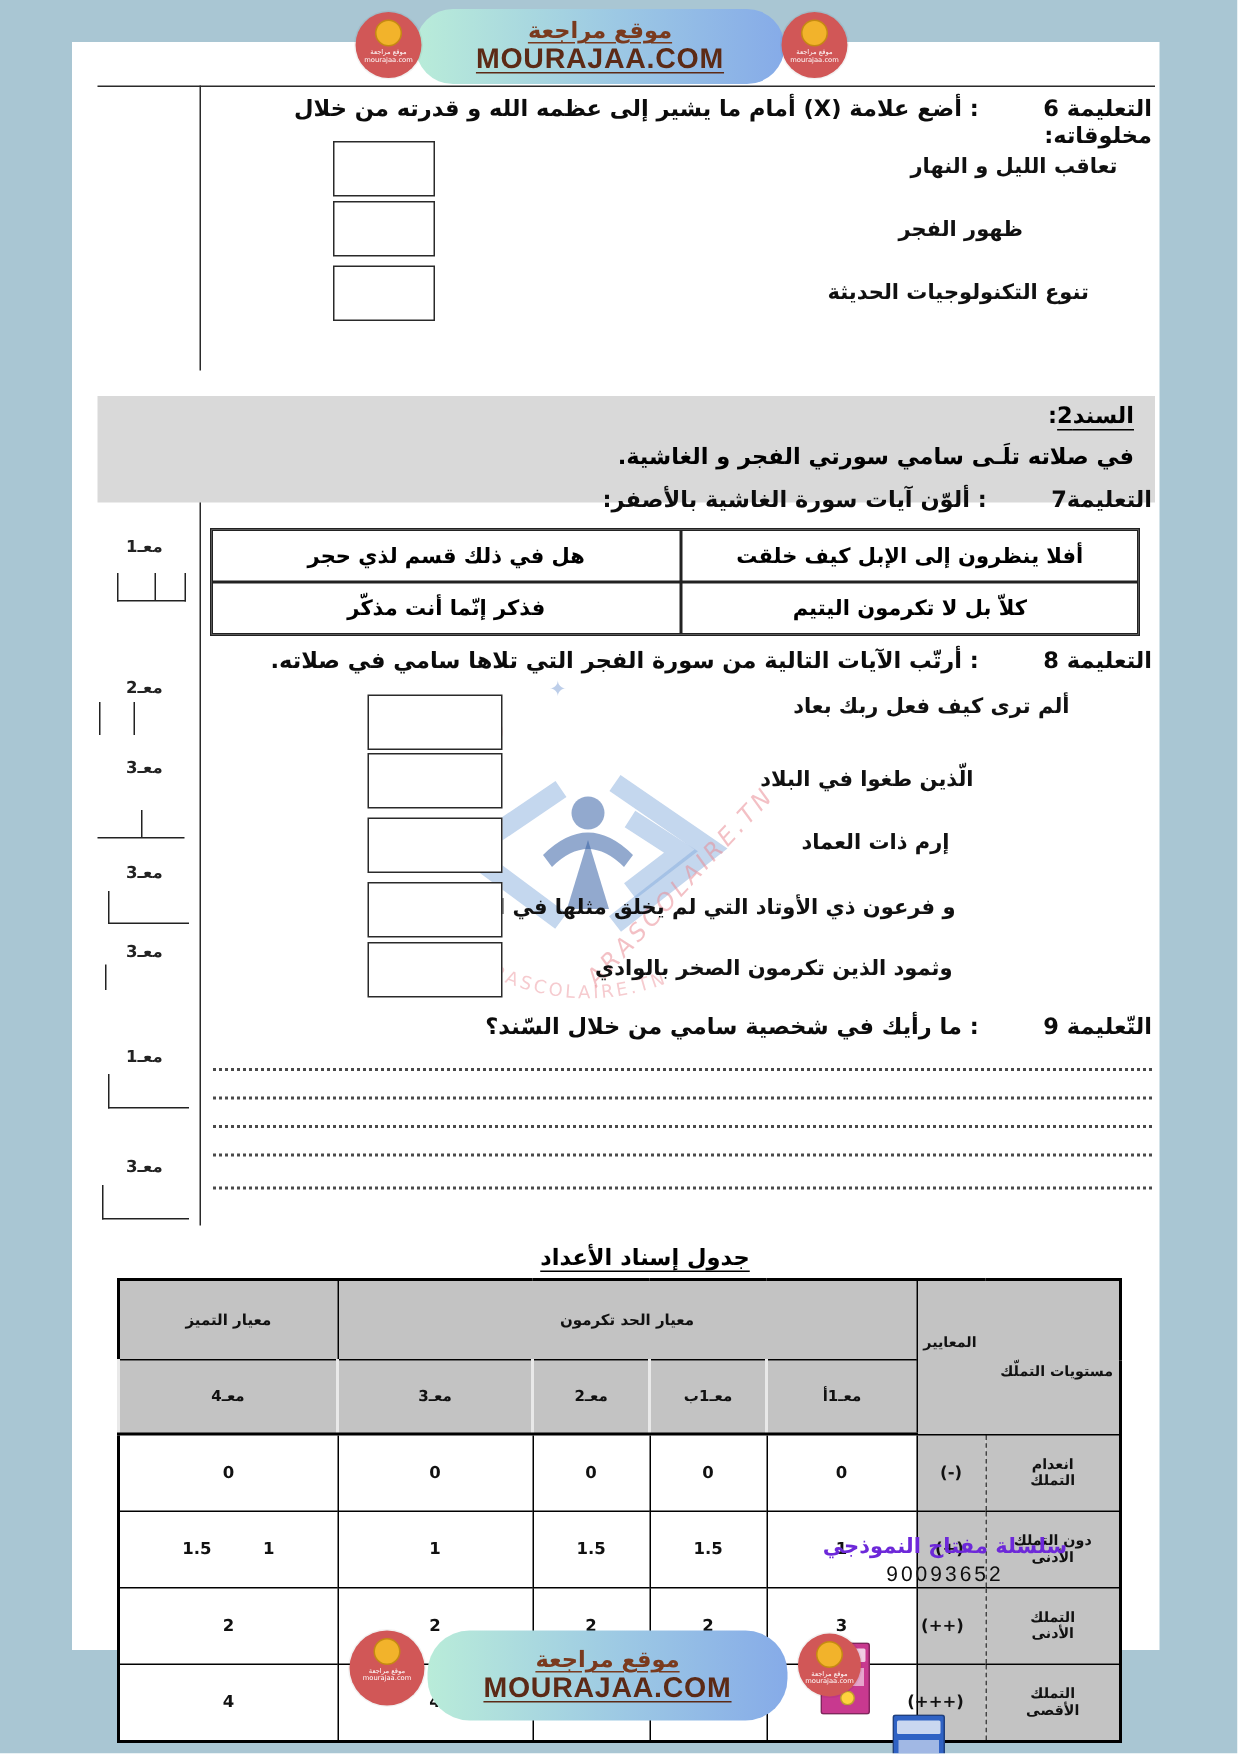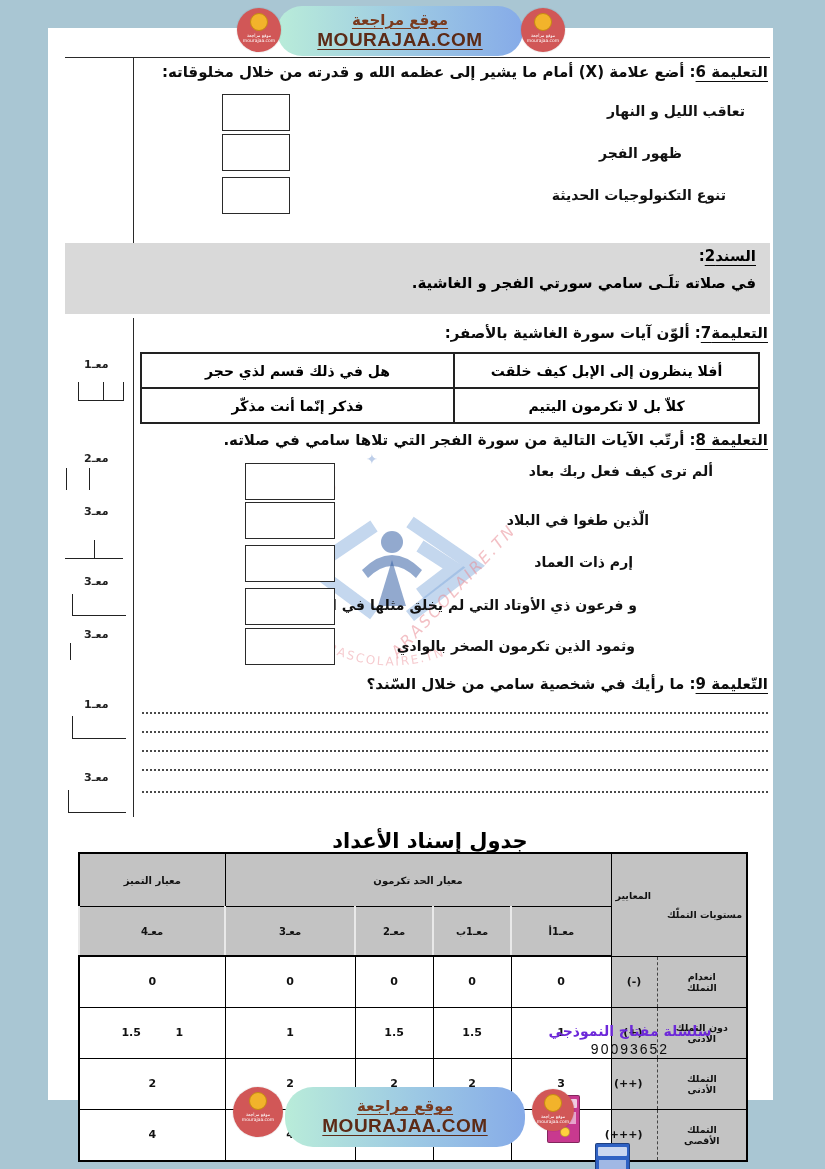--- a/index.html
+++ b/index.html
@@ -14,21 +14,21 @@
   .pill .l1{font-size:15px;font-weight:bold;color:#7a3a1e;text-decoration:underline;text-underline-offset:3px;line-height:18px;}
   .pill .l2{font-size:19px;font-weight:bold;color:#5c2a16;text-decoration:underline;text-underline-offset:3px;letter-spacing:.5px;line-height:22px;font-family:"Liberation Sans","DejaVu Sans",sans-serif;}
   .badge{border-radius:50%;background:#d15757;z-index:6;display:flex;flex-direction:column;align-items:center;justify-content:flex-start;box-shadow:0 0 0 1px rgba(0,0,0,.05);}
   .badge .yc{width:16px;height:16px;border-radius:50%;background:#f2b32b;margin-top:5px;border:1px solid #c58a12;}
   .badge .bt{font-size:4.5px;color:#ffffff;line-height:5px;text-align:center;margin-top:2px;}
   
   .hline{border-top:1.6px solid #2a2a2a;height:0;}
   .vline{border-left:1.6px solid #2a2a2a;width:0;}
   
   .instr{font-size:15px;font-weight:bold;color:#0c0c0c;text-align:right;}
-  .instr .tt{text-decoration:underline;text-underline-offset:4px;}
+  .instr .tt{text-underline-offset:4px;margin-left:43px;}
   .item{font-size:14px;font-weight:bold;color:#111;text-align:right;}
   .ansbox{border:1.6px solid #2a2a2a;background:#fff;z-index:3;}
   .dotline{border-top:2px dotted #4a4a4a;height:0;}
   
   .sanad{background:#d9d9d9;padding:4px 14px 0 10px;box-sizing:border-box;}
   .sanad .st{font-size:15px;font-weight:bold;}
   .sanad .st .tt{text-decoration:underline;text-underline-offset:4px;}
   .sanad .sb{font-size:15px;font-weight:bold;margin-top:9px;}
   
   .q7t{display:grid;grid-template-columns:305px 313px;grid-template-rows:35px 35px;border:1.6px solid #222;direction:rtl;z-index:2;background:#fff;}
@@ -36,21 +36,21 @@
   
   .mklab{font-size:11px;font-weight:bold;color:#222;direction:rtl;}
   .mk-L{border-left:1.5px solid #222;border-bottom:1.5px solid #222;}
   .mk-v{border-left:1.5px solid #222;}
   .mk-vv{border-left:1.5px solid #222;border-right:1.5px solid #222;}
   .mk-dbox{border-left:1.5px solid #222;border-right:1.5px solid #222;border-bottom:1.5px solid #222;position:relative;}
   .mk-dbox .mid{position:absolute;left:55%;top:0;bottom:0;border-left:1.5px solid #222;}
   .mk-tbot{border-bottom:1.5px solid #222;position:relative;}
   .mk-tbot .mid{position:absolute;left:50%;top:-17px;height:17px;border-left:1.5px solid #222;}
   
-  .gt-title{font-size:21px;font-weight:bold;text-decoration:underline;text-underline-offset:4px;text-align:center;}
+  .gt-title{font-size:15px;font-weight:bold;text-decoration:underline;text-underline-offset:4px;text-align:center;}
   table.gt{border-collapse:collapse;table-layout:fixed;width:668px;direction:rtl;background:#fff;border:2.2px solid #000;}
   table.gt td{border:1px solid #000;text-align:center;vertical-align:middle;font-size:10px;color:#111;padding:14px;}
   table.gt .h1 td,table.gt .h2 td{background:#c3c3c3;font-weight:bold;}
   table.gt .h1 td{height:24px;}
   table.gt .h2 td{height:20px;border-bottom:2.2px solid #000;border-left:2px solid #e9e9e9;}
   table.gt .corner{background:#c3c3c3;padding:14px 4px;}
   table.gt .corner .c1{text-align:left;font-size:9.5px;font-weight:bold;}
   table.gt .corner .c2{text-align:right;font-size:9.5px;font-weight:bold;margin-top:8px;}
   table.gt .dr td{height:18px;font-weight:bold;font-size:11px;}
   table.gt td.lbl{background:#c3c3c3;font-size:9.5px;font-weight:bold;border-left:1px dashed #444;}
@@ -94,21 +94,21 @@
   <div class="abs instr ar" style="left:140px;top:63px;width:628px;">
     <span class="tt">التعليمة 6</span><span>: أضع علامة (X) أمام ما يشير إلى عظمه الله و قدرته من خلال مخلوقاته:</span>
   </div>
   <div class="abs ansbox" style="left:222px;top:94px;width:66px;height:35px;"></div>
   <div class="abs ansbox" style="left:222px;top:134px;width:66px;height:35px;"></div>
   <div class="abs ansbox" style="left:222px;top:177px;width:66px;height:35px;"></div>
   <div class="abs item ar" style="left:300px;top:103px;width:440px;padding-left:5px;">تعاقب الليل و النهار</div>
   <div class="abs item ar" style="left:300px;top:145px;width:440px;padding-right:58px;box-sizing:border-box;">ظهور الفجر</div>
   <div class="abs item ar" style="left:300px;top:187px;width:440px;padding-right:14px;box-sizing:border-box;">تنوع التكنولوجيات الحديثة</div>
 
-  <div class="abs sanad ar" style="left:65px;top:243px;width:705px;height:71px;">
+  <div class="abs sanad ar" style="left:65px;top:264px;width:705px;height:71px;">
     <div class="st">
       <span class="tt">السند2</span><span>:</span>
     </div>
     <div class="sb">في صلاته تلَـى سامي سورتي الفجر و الغاشية.</div>
   </div>
 
   <div class="abs instr ar" style="left:140px;top:324px;width:628px;">
     <span class="tt">التعليمة7</span><span>: ألوّن آيات سورة الغاشية بالأصفر:</span>
   </div>
   <div class="abs q7t ar" style="left:140px;top:352px;">

